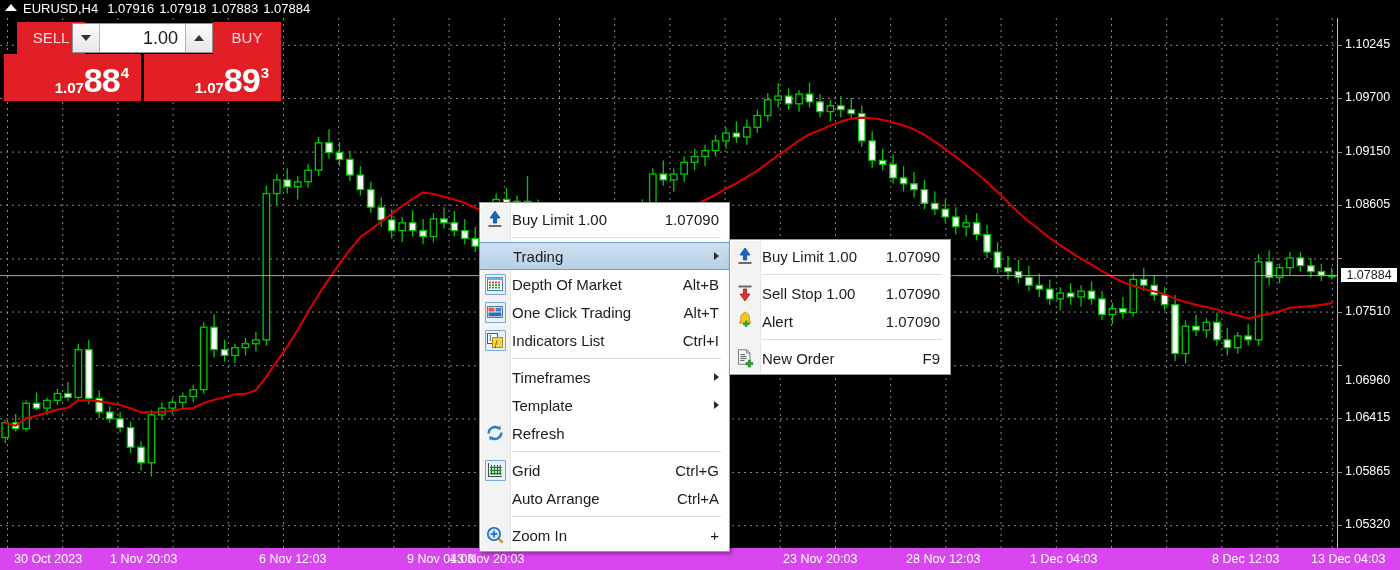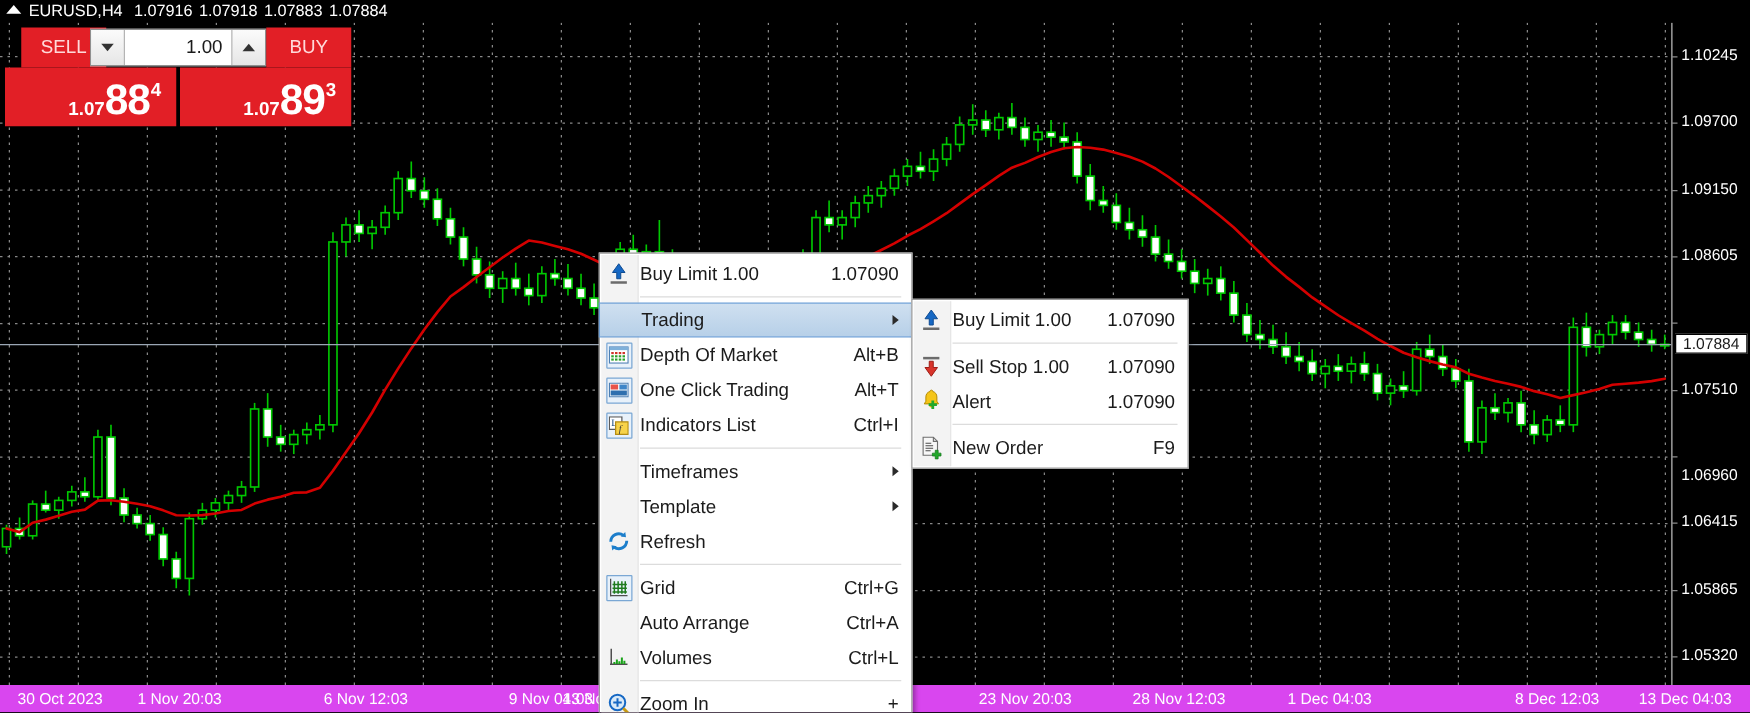--- a/index.html
+++ b/index.html
@@ -99,21 +99,21 @@
     display: flex; align-items: stretch;
   }
   .oct-vol .sp {
     width: 27px; background: linear-gradient(#fbfbfb,#e6e6e6);
     border-right: 1px solid #b4b4b4;
     display:flex; align-items:center; justify-content:center;
   }
   .oct-vol .sp.right { border-right: none; border-left: 1px solid #b4b4b4; }
   .oct-vol .val {
     flex: 1; background: #fff; color: #1a1a1a;
-    font-size: 15px; line-height: 28px; text-align: right; padding-right: 7px;
+    font-size: 18px; line-height: 28px; text-align: right; padding-right: 7px;
   }
   .caret-d { width:0;height:0;border-left:5px solid transparent;border-right:5px solid transparent;border-top:6px solid #333; }
   .caret-u { width:0;height:0;border-left:5px solid transparent;border-right:5px solid transparent;border-bottom:6px solid #333; }
 
   .oct-bottom { position: relative; height: 47px; margin-top: 0px; }
   .oct-price {
     position: absolute; top: 0; height: 47px;
     background: #e21f26; color: #ffffff;
     overflow: hidden;
   }
@@ -677,39 +677,20 @@
           </span>
         </span>
         <span class="mi-label">Grid</span>
         <span class="mi-accel">Ctrl+G</span>
       </div>
       <div class="mi">
         <span class="mi-icon"></span>
         <span class="mi-label">Auto Arrange</span>
         <span class="mi-accel">Ctrl+A</span>
       </div>
-      <div class="mi">
-        <span class="mi-icon">
-          <svg width="20" height="20" viewBox="0 0 20 20">
-            <g stroke="#4f4f4f" stroke-width="1.2">
-              <line x1="4" y1="3" x2="4" y2="16"></line>
-              <line x1="3" y1="15.4" x2="17" y2="15.4"></line>
-            </g>
-            <g stroke="#19a319" stroke-width="1.6">
-              <line x1="6.5" y1="13.5" x2="6.5" y2="15.2"></line>
-              <line x1="8.5" y1="11.5" x2="8.5" y2="15.2"></line>
-              <line x1="10.5" y1="13" x2="10.5" y2="15.2"></line>
-              <line x1="12.5" y1="10" x2="12.5" y2="15.2"></line>
-              <line x1="14.5" y1="12.5" x2="14.5" y2="15.2"></line>
-            </g>
-          </svg>
-        </span>
-        <span class="mi-label">Volumes</span>
-        <span class="mi-accel">Ctrl+L</span>
-      </div>
       <div class="msep"></div>
       <div class="mi">
         <span class="mi-icon">
           <svg width="20" height="20" viewBox="0 0 20 20">
             <circle cx="9" cy="9" r="6.2" fill="#d8e9f8" stroke="#1668c4" stroke-width="1.6"></circle>
             <g stroke="#1668c4" stroke-width="1.6">
               <line x1="9" y1="5.6" x2="9" y2="12.4"></line>
               <line x1="5.6" y1="9" x2="12.4" y2="9"></line>
             </g>
             <line x1="13.6" y1="13.6" x2="17.6" y2="17.6" stroke="#c79a14" stroke-width="2.4"></line>

